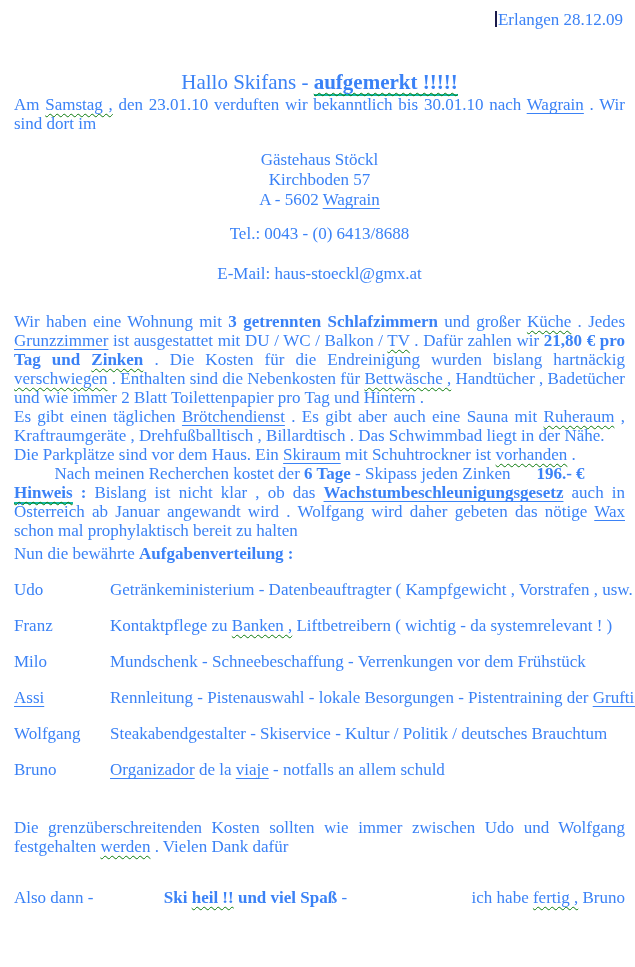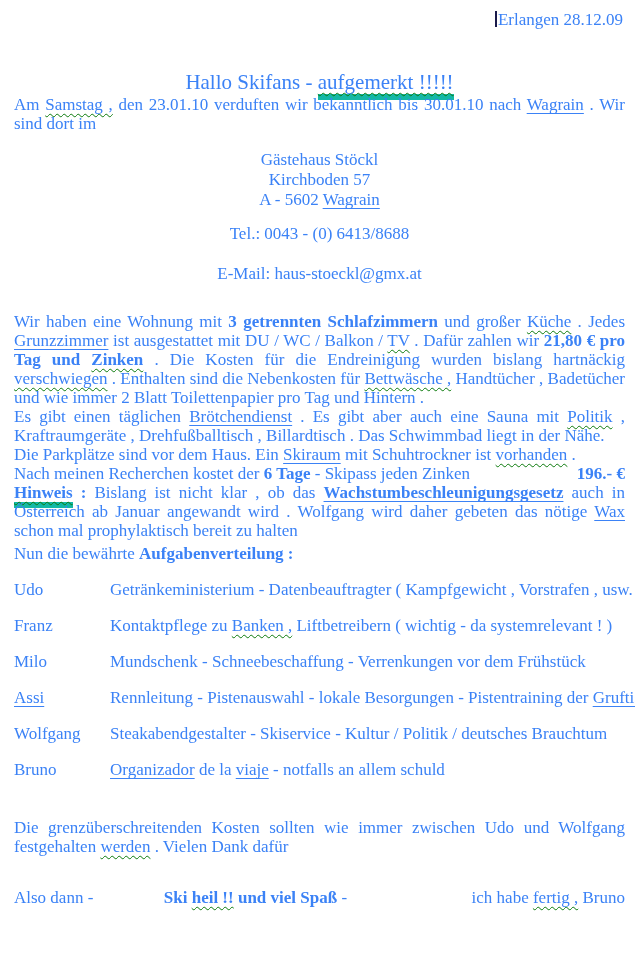--- a/index.html
+++ b/index.html
@@ -9,21 +9,21 @@
     box-sizing:border-box;
     padding:10px 10px 0 14px;
     background:#ffffff;
     font-family:"Liberation Serif","DejaVu Serif",serif;
     font-size:17px;
     line-height:19px;
     color:#3b82f6;
     overflow:hidden;
   }
   .b{font-weight:bold;}
-  .u{border-bottom:6px solid #14b8a6;}
+  .u{border-bottom:2px solid #14b8a6;font-weight:bold;}
   .w-green{
     text-decoration-line:underline;
     text-decoration-style:wavy;
     text-decoration-color:#0b7a0b;
     text-decoration-thickness:1px;
     text-underline-offset:3px;
     text-decoration-skip-ink:none;
   }
   .w-red{
     text-decoration-line:underline;
@@ -43,21 +43,21 @@
     text-align:center;font-size:21px;line-height:26px;
     margin-top:40px;font-weight:normal;
   }
   .intro{margin-top:21px;text-align:justify;}
   .addr{margin-top:17px;text-align:center;line-height:20px;}
   .tel{margin-top:14px;text-align:center;}
   .email{margin-top:21px;text-align:center;}
   .para{margin:0;text-align:justify;}
   .para-acc{margin-top:29px;}
   .line{margin:0;}
-  .skipass{display:flex;justify-content:space-between;gap:26px;}
+  .skipass{display:flex;justify-content:center;gap:26px;}
   .tasks-intro{margin-top:4px;}
   .roles{margin-top:17px;}
   .role-row{display:flex;margin-bottom:17px;}
   .role-name{width:96px;flex-shrink:0;}
   .role-desc{white-space:nowrap;}
   .costs{margin-top:39px;text-align:justify;}
   .footer-line{margin-top:32px;display:flex;justify-content:space-between;align-items:flex-start;}
   .footer-center{padding-right:54px;}
 </style>
 </head>
@@ -76,21 +76,21 @@
     <div>Kirchboden 57</div>
     <div><span>A - 5602 </span><span class="w-red">Wagrain</span></div>
   </div>
 
   <div class="tel">Tel.: 0043 - (0)  6413/8688</div>
 
   <div class="email">E-Mail: haus-stoeckl@gmx.at</div>
 
   <p class="para para-acc"><span>Wir haben eine Wohnung mit </span><span class="b">3 getrennten Schlafzimmern</span><span> und großer </span><span class="w-green">Küche</span><span> . Jedes </span><span class="w-red">Grunzzimmer</span><span> ist ausgestattet mit DU / WC / Balkon / </span><span class="w-green">TV</span><span> . Dafür zahlen wir </span><span class="b">21,80 € pro Tag und </span><span class="b w-green">Zinken</span><span> . Die  Kosten für die Endreinigung wurden  bislang hartnäckig </span><span class="w-green">verschwiegen</span><span> . Enthalten sind die Nebenkosten für </span><span class="w-green">Bettwäsche ,</span><span> Handtücher , Badetücher und wie immer 2 Blatt Toilettenpapier pro Tag und Hintern .</span></p>
 
-  <p class="para"><span>Es gibt einen täglichen </span><span class="w-red">Brötchendienst</span><span> . Es gibt aber auch eine Sauna mit </span><span class="w-green">Politik</span><span> , Kraftraumgeräte , Drehfußballtisch , Billardtisch . Das Schwimmbad liegt in der Nähe.</span></p>
+  <p class="para"><span>Es gibt einen täglichen </span><span class="w-red">Brötchendienst</span><span> . Es gibt aber auch eine Sauna mit </span><span class="w-green">Ruheraum</span><span> , Kraftraumgeräte , Drehfußballtisch , Billardtisch . Das Schwimmbad liegt in der Nähe.</span></p>
 
   <div class="line"><span>Die Parkplätze sind vor dem Haus. Ein </span><span class="w-red">Skiraum</span><span> mit Schuhtrockner ist </span><span class="w-green">vorhanden</span><span> .</span></div>
 
   <div class="skipass">
     <span><span>Nach meinen Recherchen kostet der </span><span class="b">6 Tage</span><span> -  Skipass jeden Zinken</span></span>
     <span><span class="b">196.- €</span></span>
   </div>
 
   <p class="para"><span class="b u w-green">Hinweis</span><span class="b"> :</span><span> Bislang ist nicht klar , ob das </span><span class="b w-red">Wachstumbeschleunigungsgesetz</span><span> auch in Österreich ab Januar angewandt wird . Wolfgang wird daher gebeten das nötige </span><span class="w-red">Wax</span><span> schon mal prophylaktisch bereit zu halten</span></p>
 

